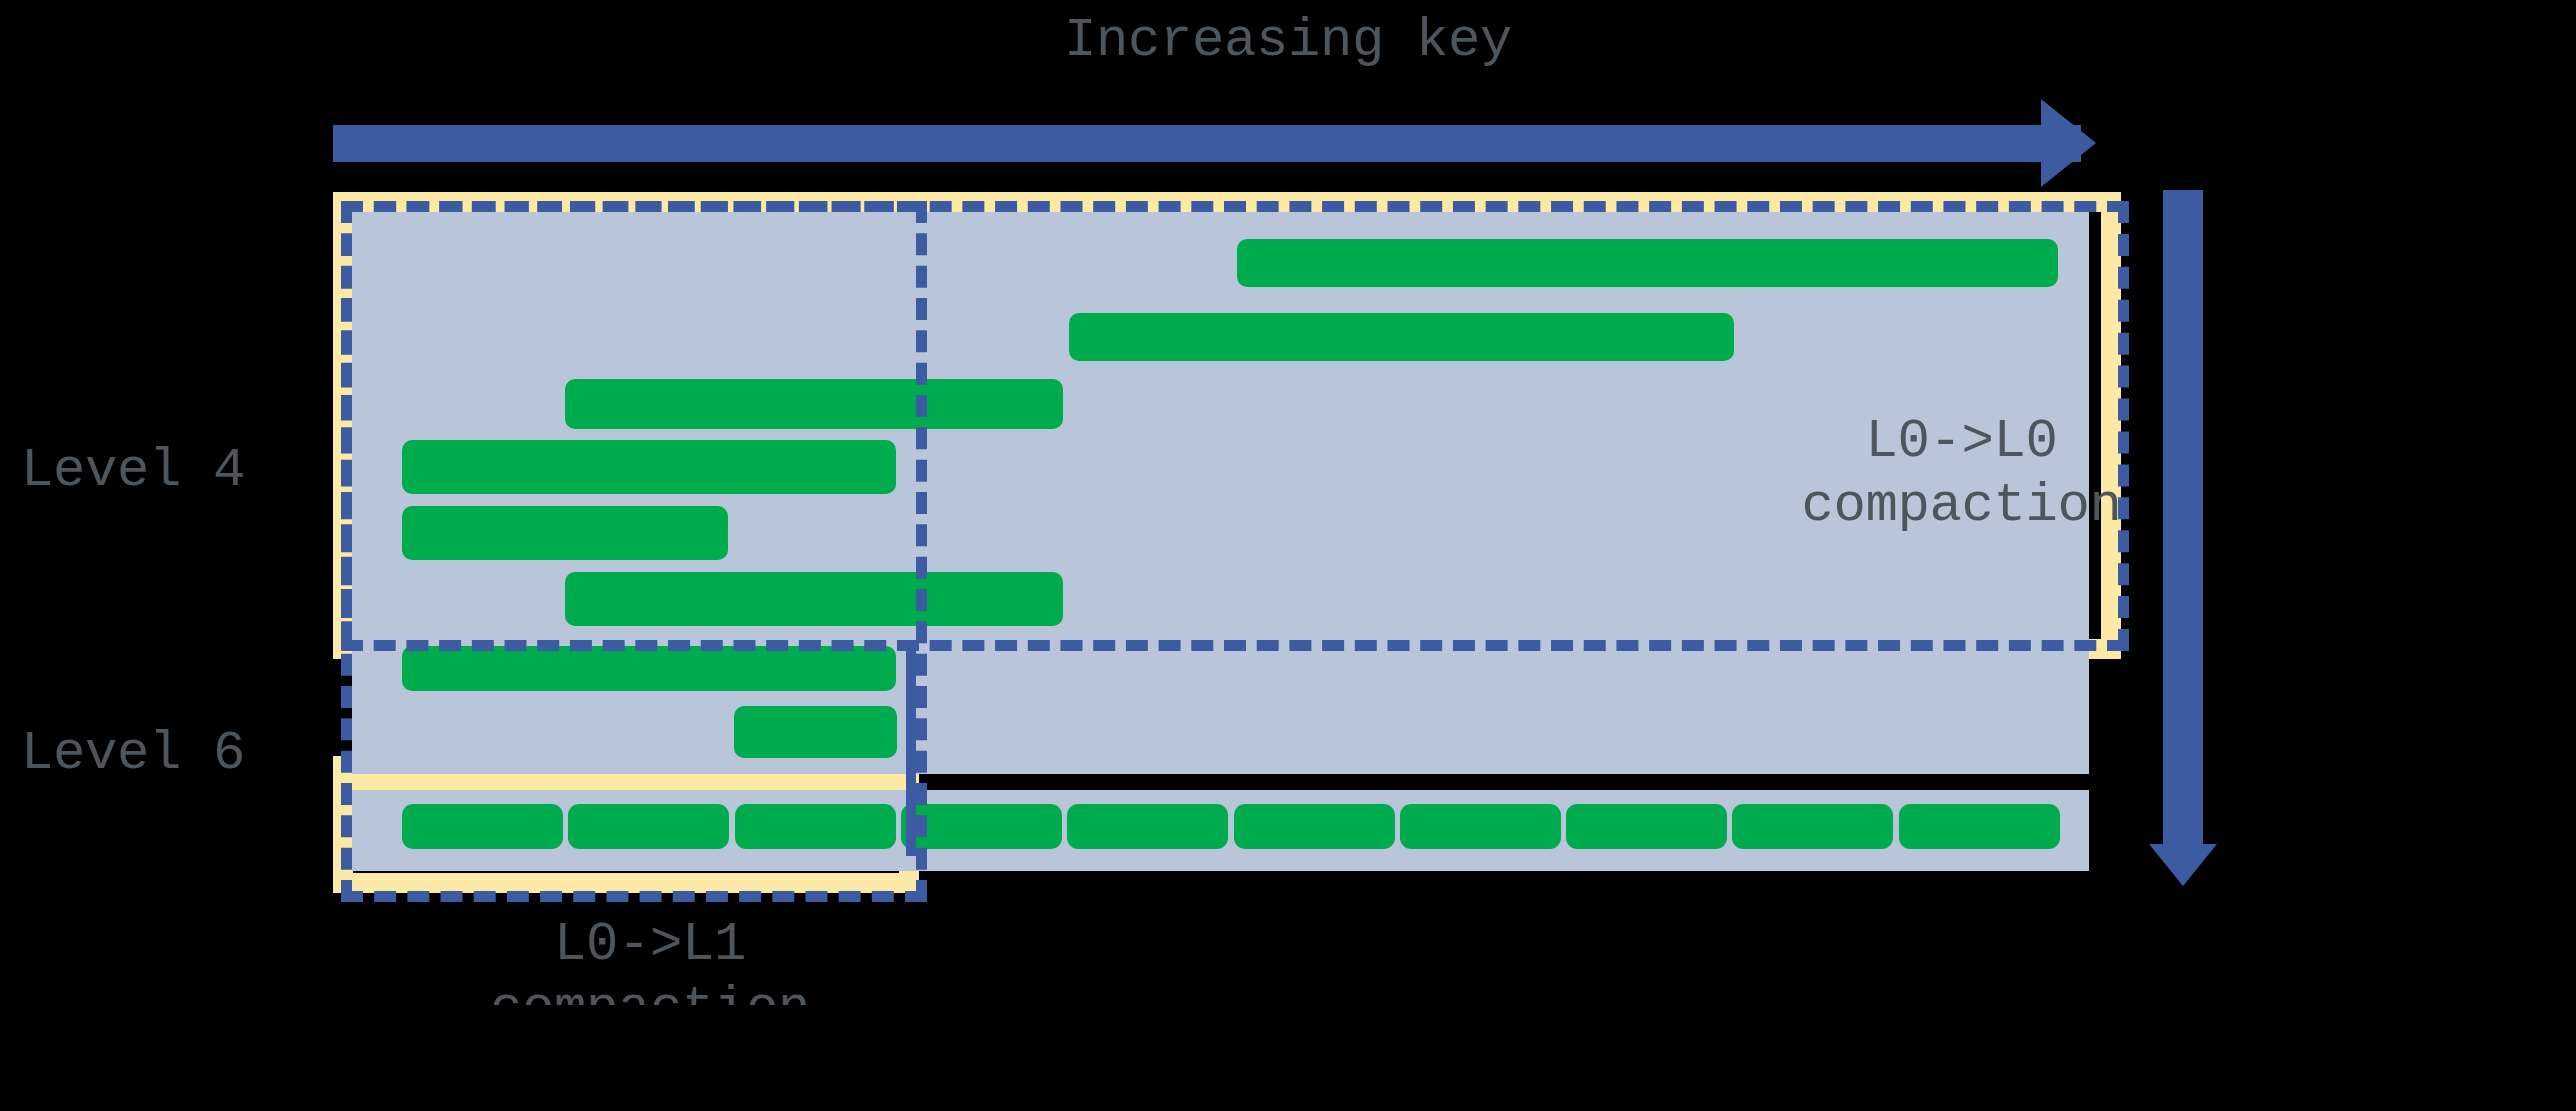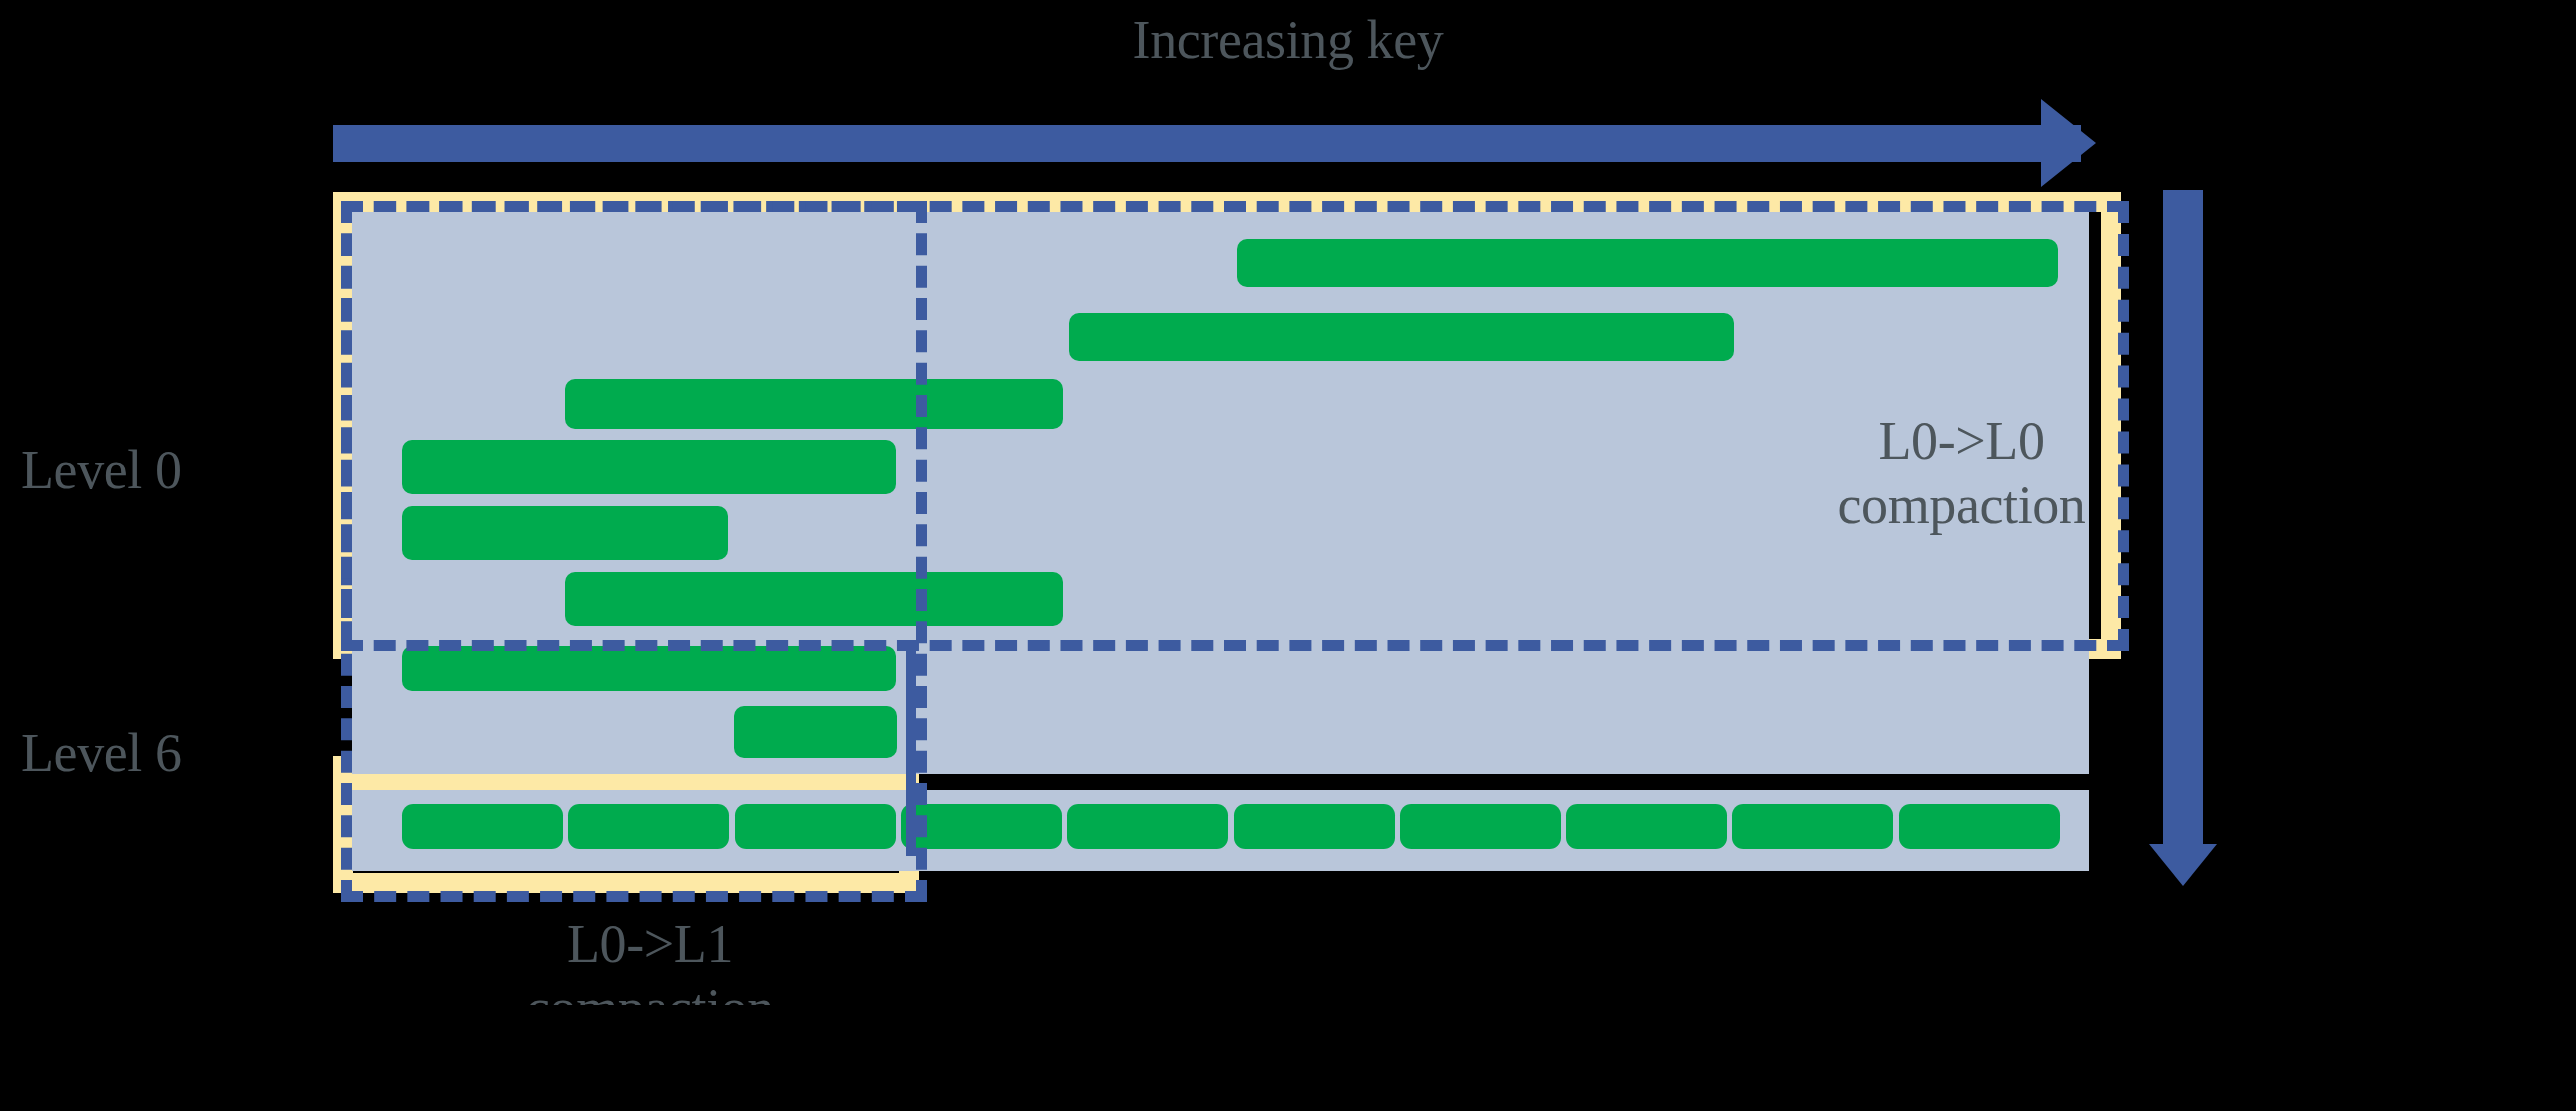--- a/index.html
+++ b/index.html
@@ -1,21 +1,21 @@
 <!DOCTYPE html>
 <html style="font-size:11.3px"><head>
 <meta charset="utf-8">
 <style>
   html,body{margin:0;padding:0;background:#000;}
   #stage{
     position:relative;
     width:2576px;height:1005px;
     background:#000000;
     overflow:hidden;
-    font-family:Liberation Serif, serif;
+    font-family:Liberation Mono, monospace;
   }
   .lbl{
     position:absolute;
     color:#4d565c;
     font-size:54px;
     line-height:1.18;
     letter-spacing:-0.4px;
     white-space:pre-line;
     text-align:center;
   }
@@ -172,17 +172,17 @@
 
   <div id="dashL0"></div>
   <div id="dashL1"></div>
   <div id="divider"></div>
 
   <div class="lbl" id="capKey">Increasing key</div>
   <div class="lbl" id="capL00">L0-&gt;L0
 compaction</div>
   <div class="lbl" id="capL01">L0-&gt;L1
 compaction</div>
-  <div class="lbl" id="lvl0">Level 0</div>
+  <div class="lbl" id="lvl0">Level 4</div>
   <div class="lbl" id="lvl1">Level 6</div>
 
 </div>
 
 
 </body></html>

